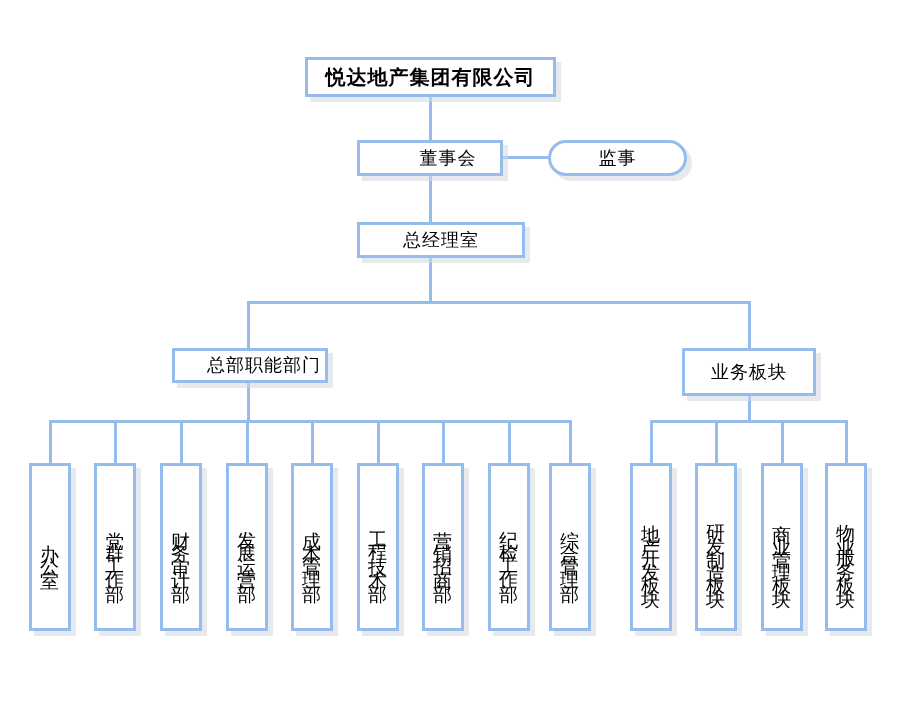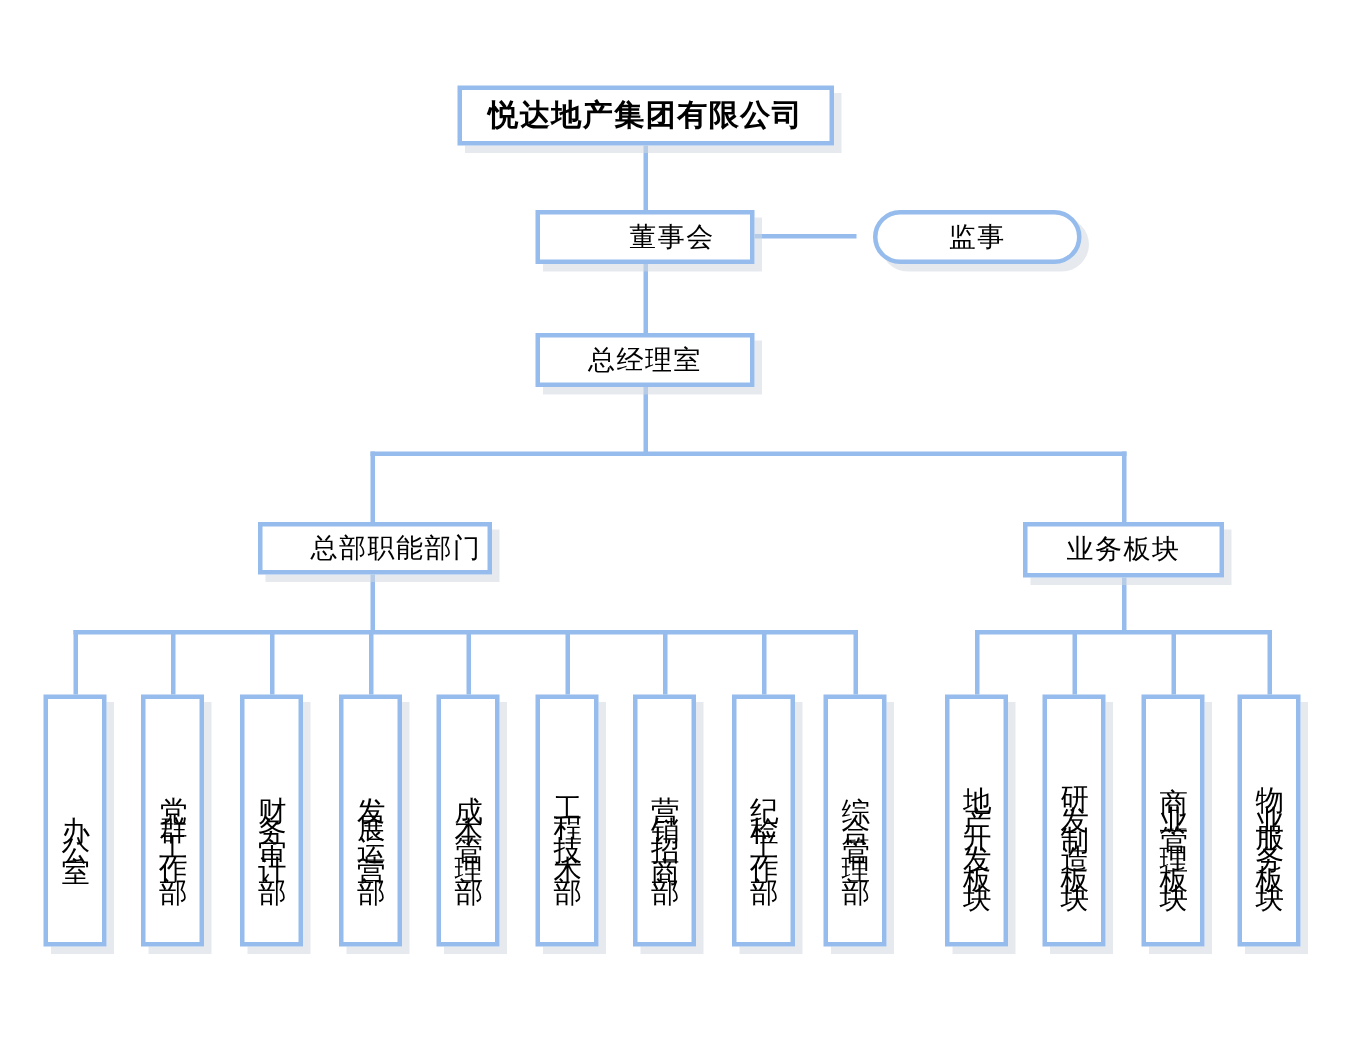--- a/index.html
+++ b/index.html
@@ -107,33 +107,33 @@
   <div class="conn v" style="left:845px; top:420px; height:44px;"></div>
 
   <div class="node root" style="left:305px; top:57px; width:251px; height:40px;">
     <span class="label">悦达地产集团有限公司</span>
   </div>
 
   <div class="node level2" style="left:357px; top:140px; width:146px; height:36px;padding-left:36px;">
     <span class="label">董事会</span>
   </div>
 
-  <div class="node level2" style="left:582px; top:140px; width:139px; height:36px;border-radius:18px;">
+  <div class="node level2" style="left:548px; top:140px; width:139px; height:36px;border-radius:18px;">
     <span class="label">监事</span>
   </div>
 
-  <div class="node level2" style="left:357px; top:222px; width:146px; height:36px;">
+  <div class="node level2" style="left:357px; top:222px; width:168px; height:36px;">
     <span class="label">总经理室</span>
   </div>
 
   <div class="node level3" style="left:172px; top:348px; width:156px; height:35px;padding-left:28px;">
     <span class="label">总部职能部门</span>
   </div>
 
-  <div class="node level3" style="left:682px; top:348px; width:134px; height:37px;font-family:Liberation Serif, serif;">
+  <div class="node level3" style="left:682px; top:348px; width:134px; height:48px;font-family:Liberation Serif, serif;">
     <span class="label">业务板块</span>
   </div>
 
   <div class="node vert" style="left:29px;  top:463px; width:42px; height:168px;">
     <span class="label">办公室</span>
   </div>
   <div class="node vert" style="left:94px;  top:463px; width:42px; height:168px;">
     <span class="label">党群工作部</span>
   </div>
   <div class="node vert" style="left:160px; top:463px; width:42px; height:168px;">

